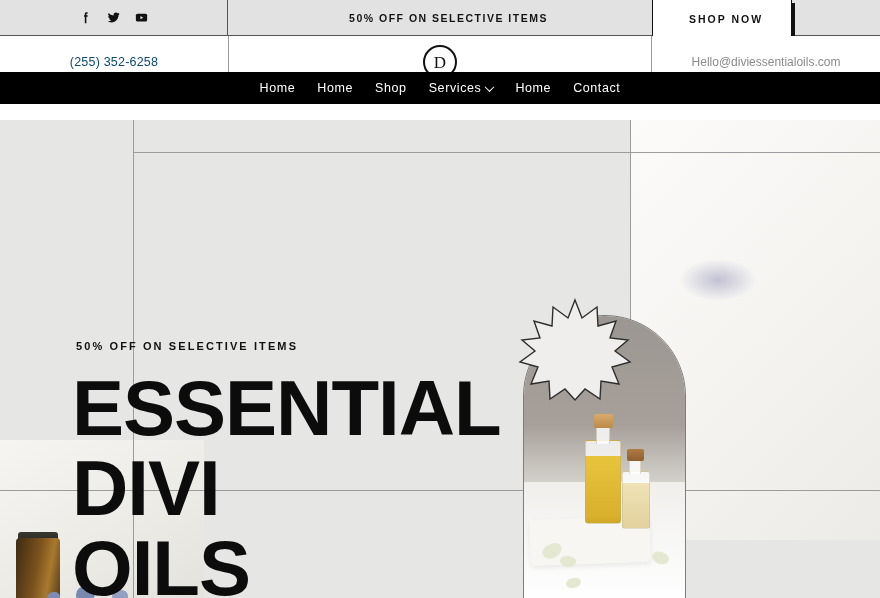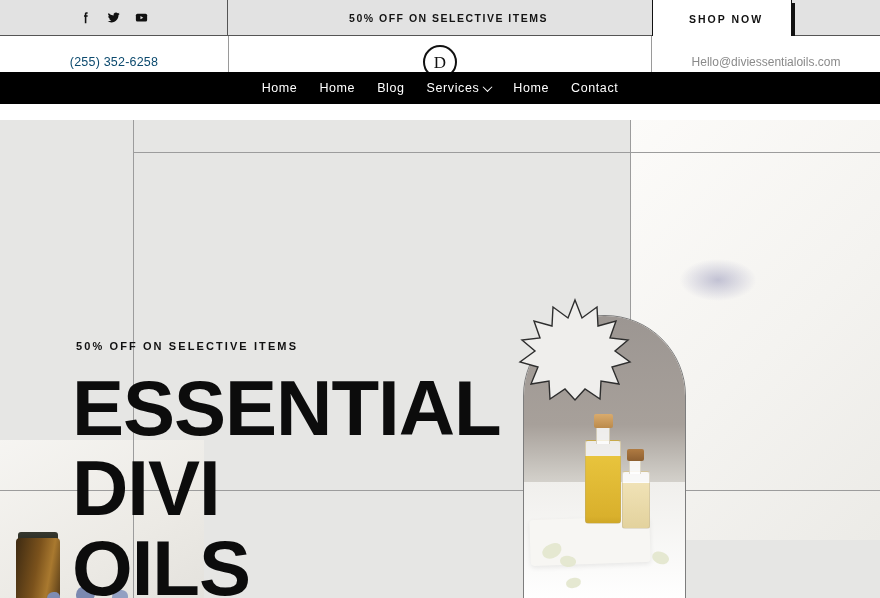--- a/index.html
+++ b/index.html
@@ -223,21 +223,21 @@
   </div>
 
   <nav class="navbar">
     <span class="nav-item">
         <span>Home</span>
       </span>
     <span class="nav-item">
         <span>Home</span>
       </span>
     <span class="nav-item">
-        <span>Blog</span>
+        <span>Shop</span>
       </span>
     <span class="nav-item">
       <span>Services</span>
       <i class="chev"></i>
     </span>
     <span class="nav-item">
         <span>Home</span>
       </span>
     <span class="nav-item">
         <span>Contact</span>

